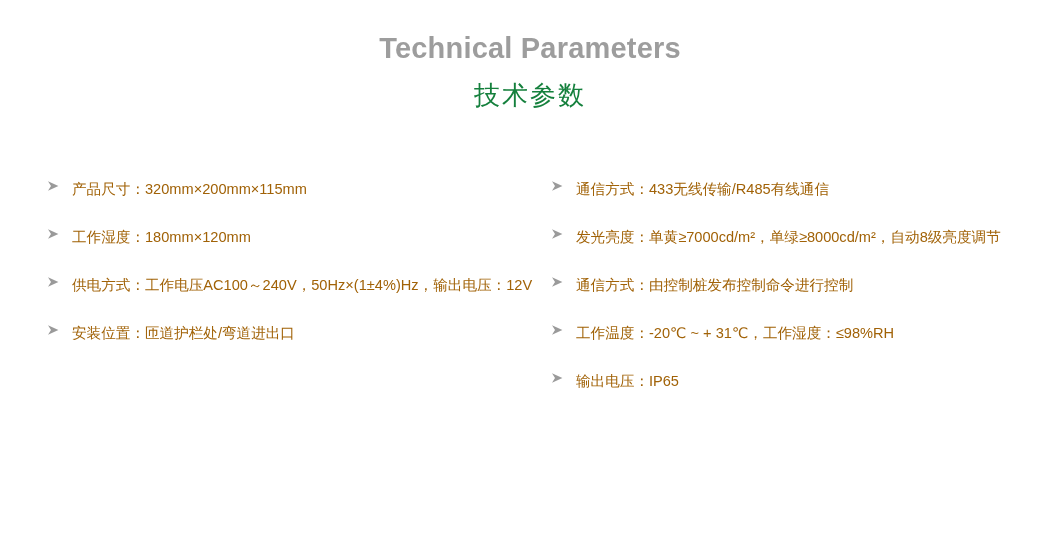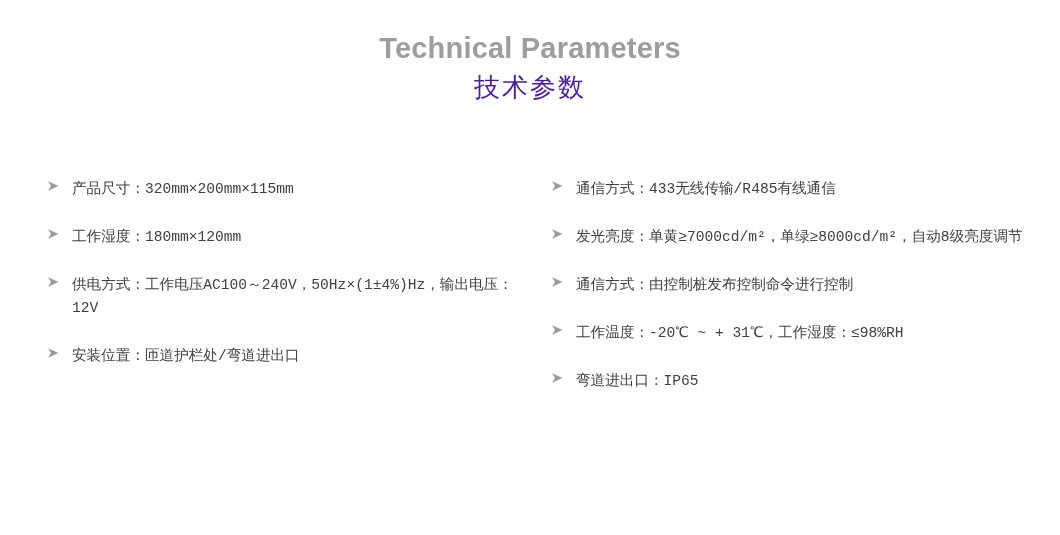--- a/index.html
+++ b/index.html
@@ -29,24 +29,24 @@
   .heading-en {
     font-size: 29px;
     font-weight: bold;
     color: #9d9d9d;
     letter-spacing: 0.2px;
     line-height: 36px;
   }
   .heading-cn {
     font-size: 26px;
     font-weight: normal;
-    color: #4c1d95;
+    color: #15803d;
     line-height: 38px;
     letter-spacing: 2px;
-    margin-top: 2px;
+    margin-top: 10px;
   }
 
   
   .columns {
     position: absolute;
     top: 178px;
     left: 0;
     width: 1060px;
     display: flex;
     box-sizing: border-box;
@@ -85,23 +85,22 @@
     line-height: 23px;
     display: block;
     padding-top: 1px;
   }
   .bullet svg {
     display: block;
   }
 
   .spec-text {
     flex: 1 1 auto;
-    color: #404040;
+    color: #a16207;
     white-space: pre-wrap;
-    font-family: Liberation Mono, monospace;
   }
 
   
   .col-left .spec-item { margin-bottom: 25px; }
   .col-right .spec-item { margin-bottom: 25px; }
 </style>
 </head>
 <body>
 
 <div class="page">
@@ -192,20 +191,20 @@
         </span>
         <span class="spec-text">工作温度：-20℃ ~ + 31℃，工作湿度：≤98%RH</span>
       </div>
 
       <div class="spec-item">
         <span class="bullet">
           <svg width="15" height="14" viewBox="0 0 15 14" aria-hidden="true">
             <path d="M2 2.2 L12.4 7 L2 11.8 L5 7 Z" fill="#9a9a9a"></path>
           </svg>
         </span>
-        <span class="spec-text">弯道进出口：IP65</span>
+        <span class="spec-text">输出电压：IP65</span>
       </div>
 
     </div>
 
   </div>
 
 </div>
 
 </body></html>

